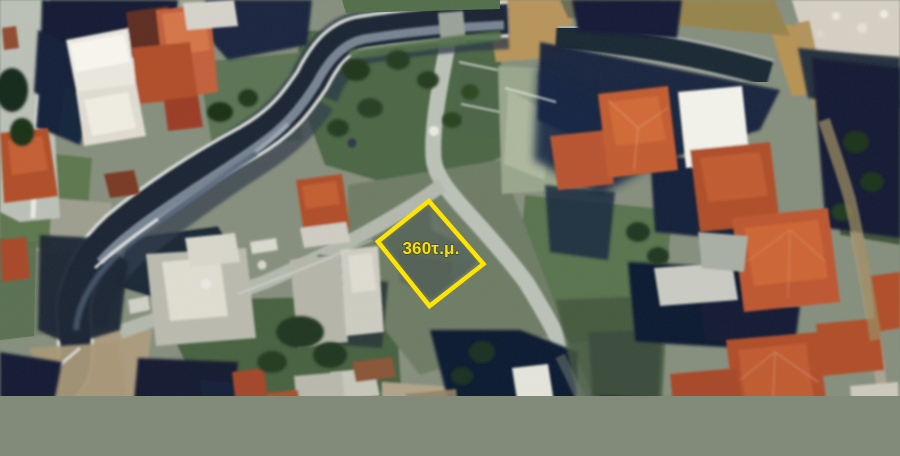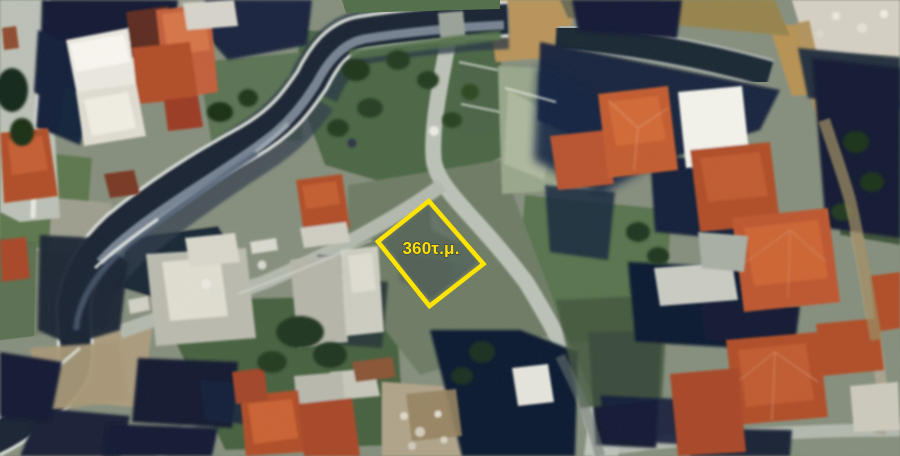--- a/index.html
+++ b/index.html
@@ -1,16 +1,16 @@
 <!DOCTYPE html>
 <html><head>
 <meta charset="utf-8">
 <style>
   html,body{margin:0;padding:0;background:#828a7a;}
-  .stage{position:relative;width:900px;height:456px;overflow:hidden;font-family:"Liberation Sans",sans-serif;}
+  .stage{position:relative;width:900px;height:396px;overflow:hidden;font-family:"Liberation Sans",sans-serif;}
 </style>
 </head>
 <body>
 <div class="stage">
 <svg width="900" height="456" viewBox="0 0 900 456" xmlns="http://www.w3.org/2000/svg">
 <defs>
   <filter id="b1" x="-20%" y="-20%" width="140%" height="140%">
           <feGaussianBlur stdDeviation="1.1"></feGaussianBlur>
         </filter>
   <filter id="b2" x="-20%" y="-20%" width="140%" height="140%">

